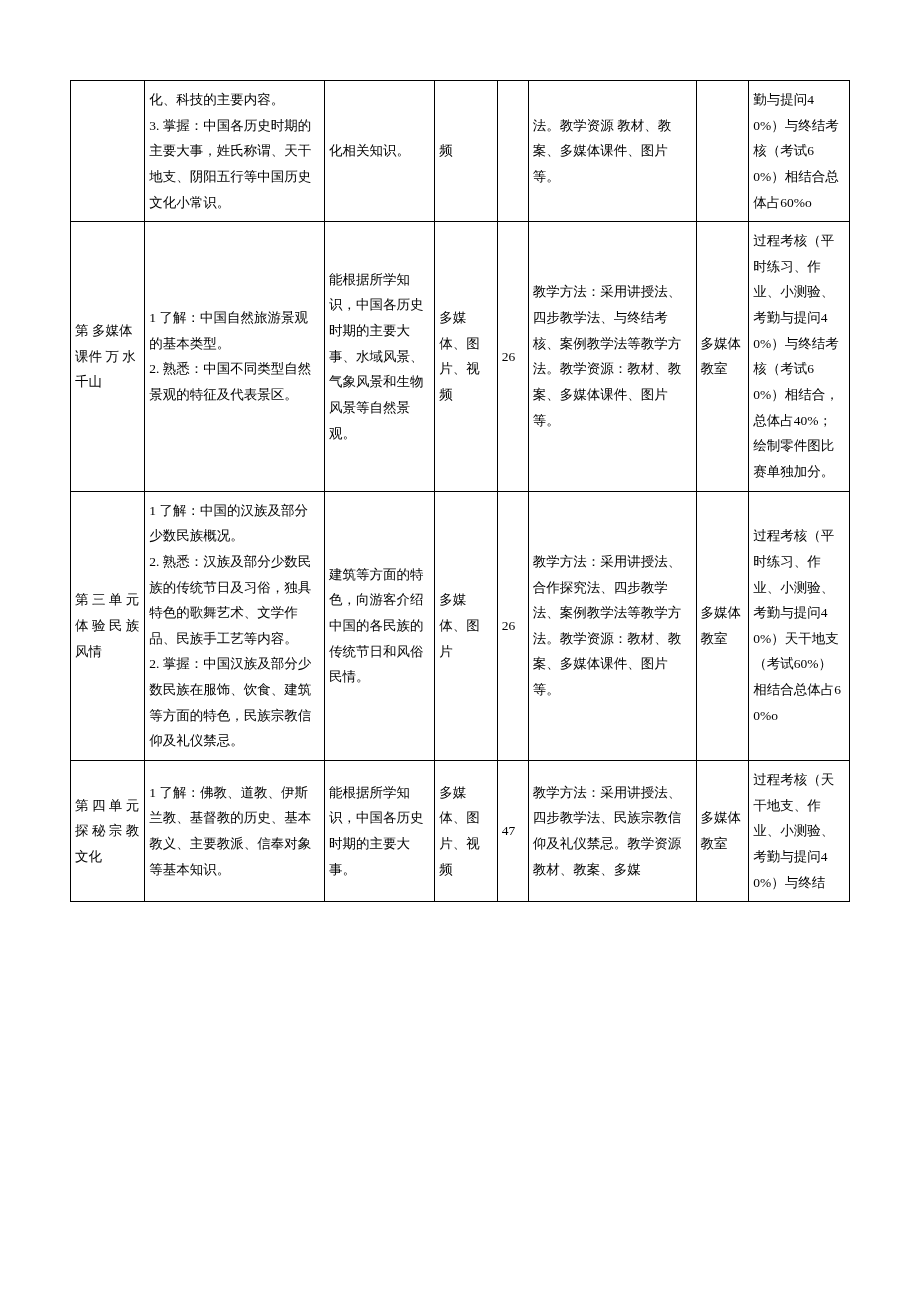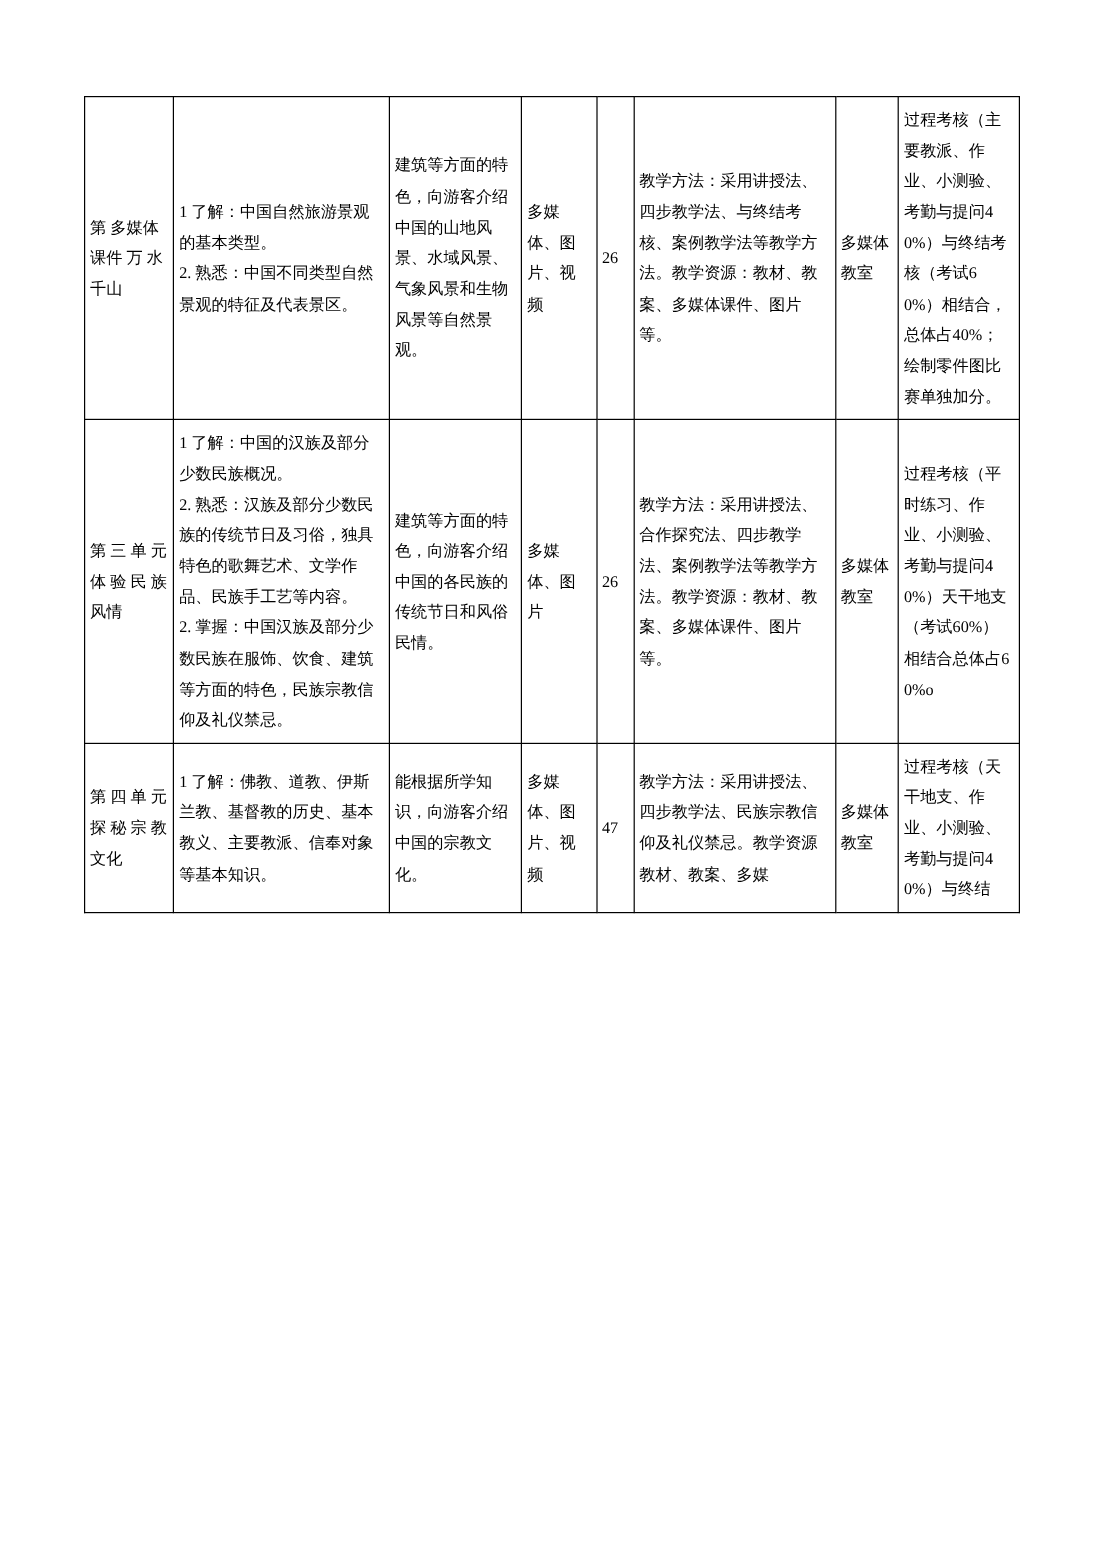--- a/index.html
+++ b/index.html
@@ -48,43 +48,53 @@
       <col class="col-know">
       <col class="col-skill">
       <col class="col-media">
       <col class="col-hours">
       <col class="col-method">
       <col class="col-place">
       <col class="col-assess">
     </colgroup>
     <tbody>
       <tr>
+        <td></td>
+        <td>化、科技的主要内容。<br>3. 掌握：中国各历史时期的主要大事，姓氏称谓、天干地支、阴阳五行等中国历史文化小常识。</td>
+        <td>化相关知识。</td>
+        <td>频</td>
+        <td></td>
+        <td>法。教学资源 教材、教案、多媒体课件、图片等。</td>
+        <td></td>
+        <td>勤与提问40%）与终结考核（考试60%）相结合总体占60%o</td>
+      </tr>
+      <tr>
         <td>第 多媒体课件 万 水 千山</td>
         <td>1 了解：中国自然旅游景观的基本类型。<br>2. 熟悉：中国不同类型自然景观的特征及代表景区。</td>
-        <td>建筑等方面的特色，向游客介绍中国的山地风景、水域风景、气象风景和生物风景等自然景观。</td>
+        <td>能根据所学知识，中国各历史时期的主要大事、水域风景、气象风景和生物风景等自然景观。</td>
         <td>多媒体、图片、视频</td>
         <td>26</td>
         <td>教学方法：采用讲授法、四步教学法、与终结考核、案例教学法等教学方法。教学资源：教材、教案、多媒体课件、图片等。</td>
         <td>多媒体教室</td>
-        <td>过程考核（主要教派、作业、小测验、考勤与提问40%）与终结考核（考试60%）相结合，总体占40%；绘制零件图比赛单独加分。</td>
+        <td>过程考核（平时练习、作业、小测验、考勤与提问40%）与终结考核（考试60%）相结合，总体占40%；绘制零件图比赛单独加分。</td>
       </tr>
       <tr>
         <td>第 三 单 元体 验 民 族风情</td>
         <td>1 了解：中国的汉族及部分少数民族概况。<br>2. 熟悉：汉族及部分少数民族的传统节日及习俗，独具特色的歌舞艺术、文学作品、民族手工艺等内容。<br>2. 掌握：中国汉族及部分少数民族在服饰、饮食、建筑等方面的特色，民族宗教信仰及礼仪禁忌。</td>
         <td>建筑等方面的特色，向游客介绍中国的各民族的传统节日和风俗民情。</td>
         <td>多媒体、图片</td>
         <td>26</td>
         <td>教学方法：采用讲授法、合作探究法、四步教学法、案例教学法等教学方法。教学资源：教材、教案、多媒体课件、图片等。</td>
         <td>多媒体教室</td>
         <td>过程考核（平时练习、作业、小测验、考勤与提问40%）天干地支（考试60%）相结合总体占60%o</td>
       </tr>
       <tr>
         <td>第 四 单 元探 秘 宗 教文化</td>
         <td>1 了解：佛教、道教、伊斯兰教、基督教的历史、基本教义、主要教派、信奉对象等基本知识。</td>
-        <td>能根据所学知识，向游客介绍中国的宗教文化。</td>
+        <td>能根据所学知识，中国各历史时期的主要大事。</td>
         <td>多媒体、图片、视频</td>
         <td>47</td>
         <td>教学方法：采用讲授法、四步教学法、民族宗教信仰及礼仪禁忌。教学资源 教材、教案、多媒</td>
         <td>多媒体教室</td>
         <td>过程考核（天干地支、作业、小测验、考勤与提问40%）与终结</td>
       </tr>
     </tbody>
   </table>
 </div>
 

